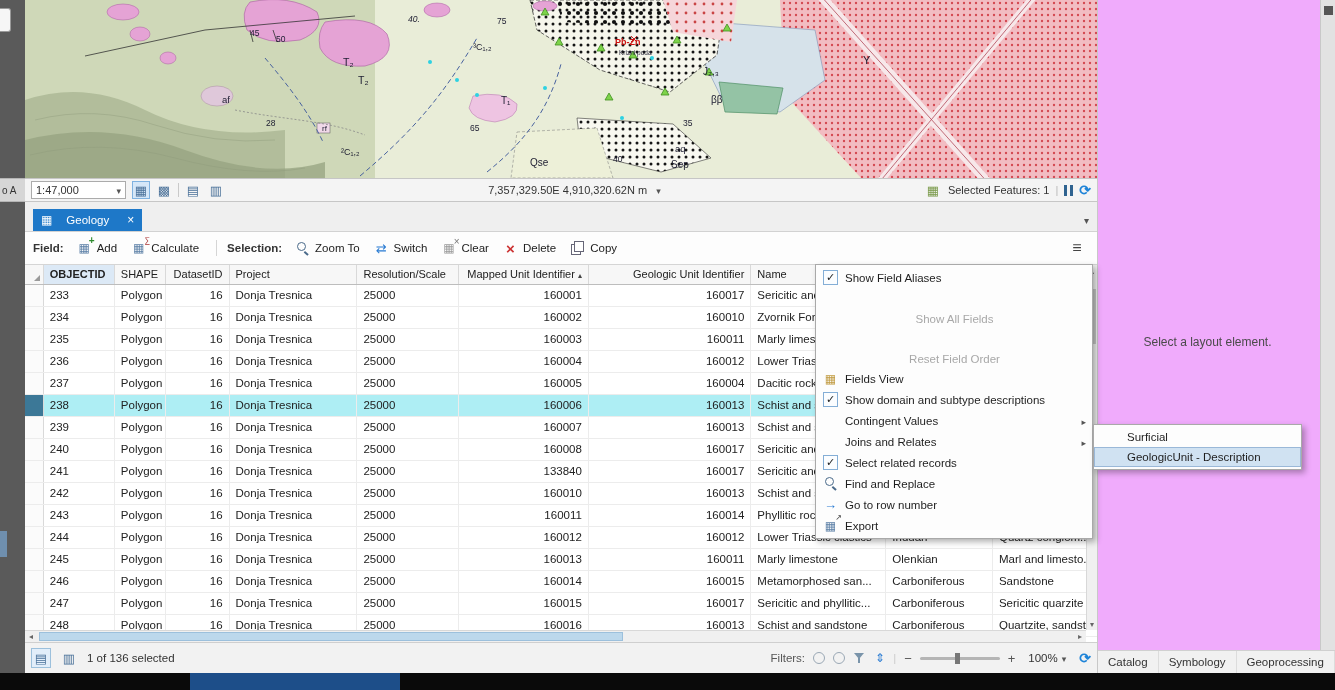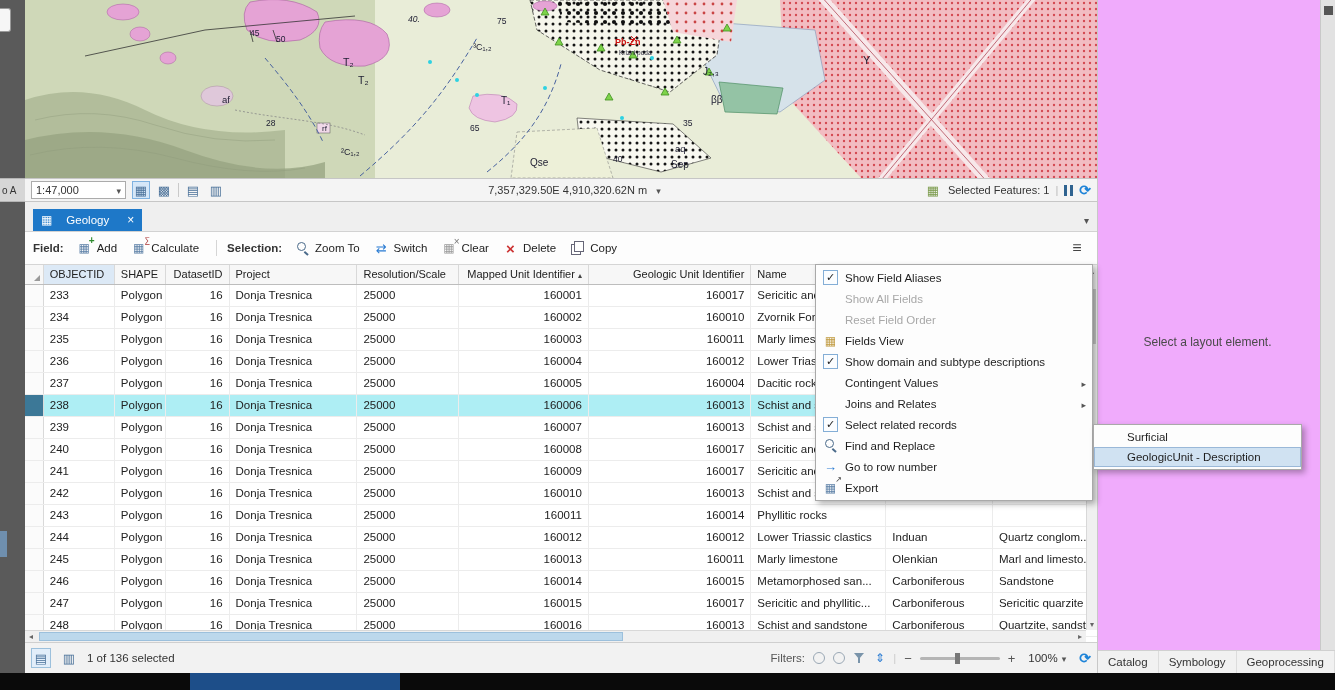--- a/index.html
+++ b/index.html
@@ -137,21 +137,21 @@
 
   
   .bottom-bar{position:absolute;left:0;top:673px;width:1335px;height:17px;background:#0a0a0a;}
   .bottom-blue{position:absolute;left:190px;top:0;width:210px;height:17px;background:#1d4e89;}
 
   
   .context-menu{position:absolute;left:815px;top:264px;width:278px;background:#fdfdfd;border:1px solid #a9a9a9;
       box-shadow:3px 3px 6px rgba(0,0,0,.3);padding:2px 0;z-index:50;}
   .mi{display:flex;align-items:center;gap:7px;padding:3px 6px 3px 7px;min-height:16px;font-size:11.5px;
       color:#1e1e1e;cursor:pointer;}
-  .mi.dis{color:#a8a8a8;cursor:default;}
+  .mi.dis{color:#a8a8a8;cursor:default;flex-direction:column;}
   .mi.hl{background:#cde8fb;outline:1px solid #84bce8;outline-offset:-1px;}
   .mi-lead{width:15px;height:15px;flex:none;display:inline-flex;align-items:center;justify-content:center;}
   .mi-box{border:1px solid #84aed6;background:#fbfdff;font-size:11px;color:#222;}
   .mi-box::before{content:"✓";}
   .mi-label{flex:1;white-space:nowrap;overflow:hidden;}
   .mi-arrow::before{content:"▸";font-size:9px;color:#555;}
 
   .submenu{position:absolute;left:1093px;top:424px;width:209px;background:#fdfdfd;border:1px solid #a9a9a9;
       box-shadow:3px 3px 6px rgba(0,0,0,.3);padding:2px 0;z-index:51;}
   .smi{padding:4px 10px 4px 33px;font-size:11.5px;color:#1e1e1e;cursor:pointer;white-space:nowrap;}
@@ -363,21 +363,21 @@
         </div>
       <span class="tb-spacer"></span>
       <div class="hamburger"></div>
     </div>
 
     <div class="grid-wrap">
       <table class="attr">
         <thead>
             <tr id="table-header-row">
               <th class="corner" style="width: 18px;"></th>
-              <th class="first-col-hl" style="width: 70px;">OBJECTID</th>
+              <th class="first-col-hl" style="width: 70px; font-weight: bold;">OBJECTID</th>
               <th style="width: 50px;">SHAPE</th>
               <th class="num" style="width: 63px;">DatasetID</th>
               <th style="width: 126px;">Project</th>
               <th style="width: 100px;">Resolution/Scale</th>
               <th class="num" style="width: 128px;">Mapped Unit Identifier<span class="sort-arrow"></span></th>
               <th class="num" style="width: 160px;">Geologic Unit Identifier</th>
               <th style="width: 133px;">Name</th>
               <th style="width: 105px;"></th>
               <th style="width: 130px;"></th>
             </tr>
@@ -487,21 +487,21 @@
               <td></td>
               <td></td>
             </tr>
             <tr>
               <td class="sel-cell"></td>
               <td>241</td>
               <td>Polygon</td>
               <td class="num">16</td>
               <td>Donja Tresnica</td>
               <td>25000</td>
-              <td class="num">160009</td>
+              <td class="num">133840</td>
               <td class="num">160017</td>
               <td>Sericitic and p</td>
               <td></td>
               <td></td>
             </tr>
             <tr>
               <td class="sel-cell"></td>
               <td>242</td>
               <td>Polygon</td>
               <td class="num">16</td>

